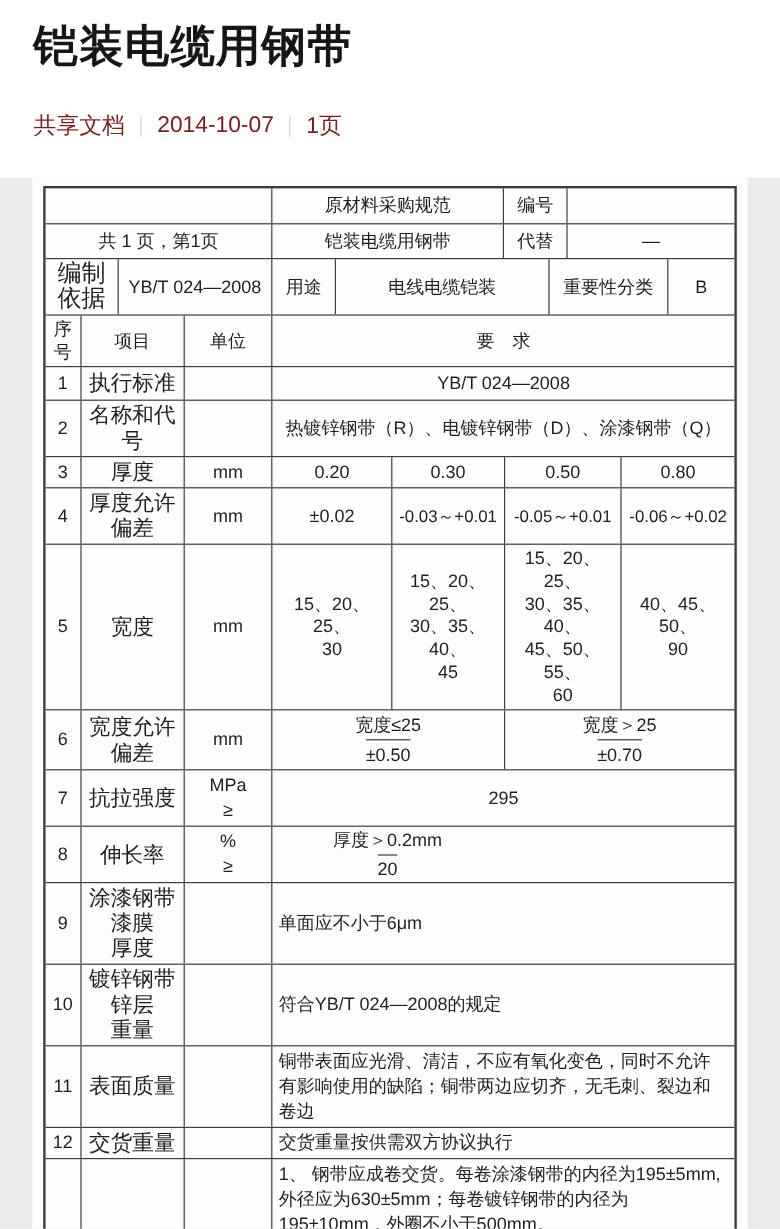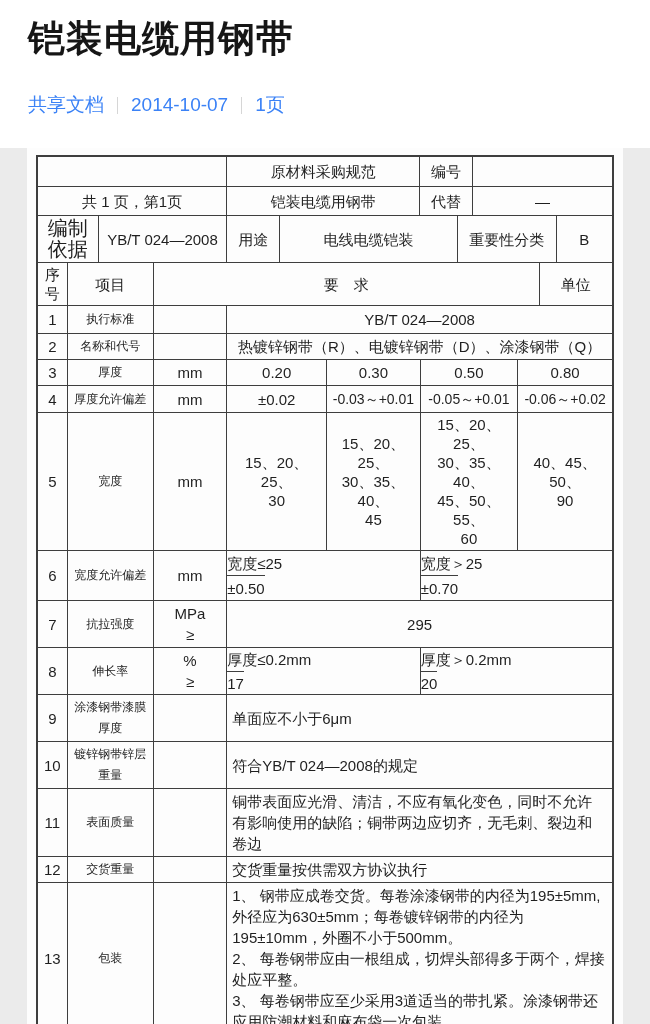--- a/index.html
+++ b/index.html
@@ -1,37 +1,37 @@
 <!DOCTYPE html>
 <html><head>
 <meta charset="utf-8">
 <style>
   * { box-sizing: border-box; margin: 0; padding: 0; }
   html,body { width: 650px; height: 1024px; overflow: hidden; }
   body { background: #ebebeb; font-family: "Liberation Sans", "DejaVu Sans", sans-serif; }
 
   header { height: 148px; background: #ffffff; padding: 16px 28px 0; }
   h1 { font-size: 37px; font-weight: bold; color: #161616; letter-spacing: 1px; line-height: 46px; }
-  .meta { margin-top: 30px; display: flex; align-items: center; font-size: 19px; color: #3b82f6; }
+  .meta { margin-top: 30px; display: flex; align-items: center; font-size: 19px; color: #7f1d1d; }
   .sep { width: 1px; height: 17px; background: #d6d6d6; margin: 0 13px; }
 
   .content { padding: 0 27px; }
   .sheet { background: #fdfdfd; padding: 7px 9px 6px; }
 
   .tbl { border: 2px solid #3e3e3e; color: #1f1f1f; font-size: 15px; line-height: 21px; }
   .r { display: flex; align-items: stretch; border-top: 1.5px solid #3e3e3e; }
   .r:first-child { border-top: none; }
   .c { border-left: 1.5px solid #3e3e3e; display: flex; align-items: center; justify-content: center;
        text-align: center; padding: 2px 3px; }
   .c:first-child { border-left: none; }
   .cl { justify-content: flex-start; text-align: left; padding: 2px 5px; }
   .pre { white-space: pre-line; }
-  .ci { font-size: 12px; padding: 2px 1px; white-space: pre-line; }
+  .ci { font-size: 18px; padding: 2px 1px; white-space: pre-line; }
   .u2 { justify-content: space-evenly; flex-direction: column; }
-  .split { flex-direction: column; align-items: flex-start; padding: 0; }
+  .split { flex-direction: column; align-items: center; padding: 0; }
   .half { flex: 1; display: flex; align-items: center; justify-content: center; min-height: 23px; }
   .half + .half { border-top: 1.5px solid #3e3e3e; }
   .tight { line-height: 19px; }
 
   .w-no{width:5%} .w-item{width:15%} .w-unit{width:12.8%} .w-req{width:67.2%}
   .w-q1{width:17.4%} .w-q2{width:16.3%} .w-q3{width:17%} .w-q4{width:16.5%}
   .w-qh{width:33.7%} .w-qh2{width:33.5%}
   .w-ha{width:32.8%} .w-hb{width:33.6%} .w-hc{width:9.2%} .w-hd{width:24.4%}
   .w-3a{width:10.4%;font-size:20px} .w-3b{width:22.4%} .w-3c{width:9.2%}
   .w-3d{width:31%} .w-3e{width:17.2%} .w-3f{width:9.8%}
@@ -80,22 +80,22 @@
         <div class="c w-3c">用途</div>
         <div class="c w-3d">电线电缆铠装</div>
         <div class="c w-3e">重要性分类</div>
         <div class="c w-3f">B</div>
       </div>
 
       <div class="r h40">
         <div class="c w-no pre tight">序
 号</div>
         <div class="c w-item">项目</div>
+        <div class="c w-unit">单位</div>
         <div class="c w-req">要　求</div>
-        <div class="c w-unit">单位</div>
       </div>
 
       <div class="r h28">
         <div class="c w-no">1</div>
         <div class="c w-item ci">执行标准</div>
         <div class="c w-unit"></div>
         <div class="c w-req">YB/T 024—2008</div>
       </div>
 
       <div class="r h26">
@@ -166,24 +166,20 @@
         <div class="c w-req">295</div>
       </div>
 
       <div class="r h46">
         <div class="c w-no">8</div>
         <div class="c w-item ci">伸长率</div>
         <div class="c w-unit u2">
           <span>%</span>
           <span>≥</span>
         </div>
-        <div class="c w-qh split">
-          <div class="half">厚度≤0.2mm</div>
-          <div class="half">17</div>
-        </div>
         <div class="c w-qh2 split">
           <div class="half">厚度＞0.2mm</div>
           <div class="half">20</div>
         </div>
       </div>
 
       <div class="r h39">
         <div class="c w-no">9</div>
         <div class="c w-item ci">涂漆钢带漆膜
 厚度</div>

